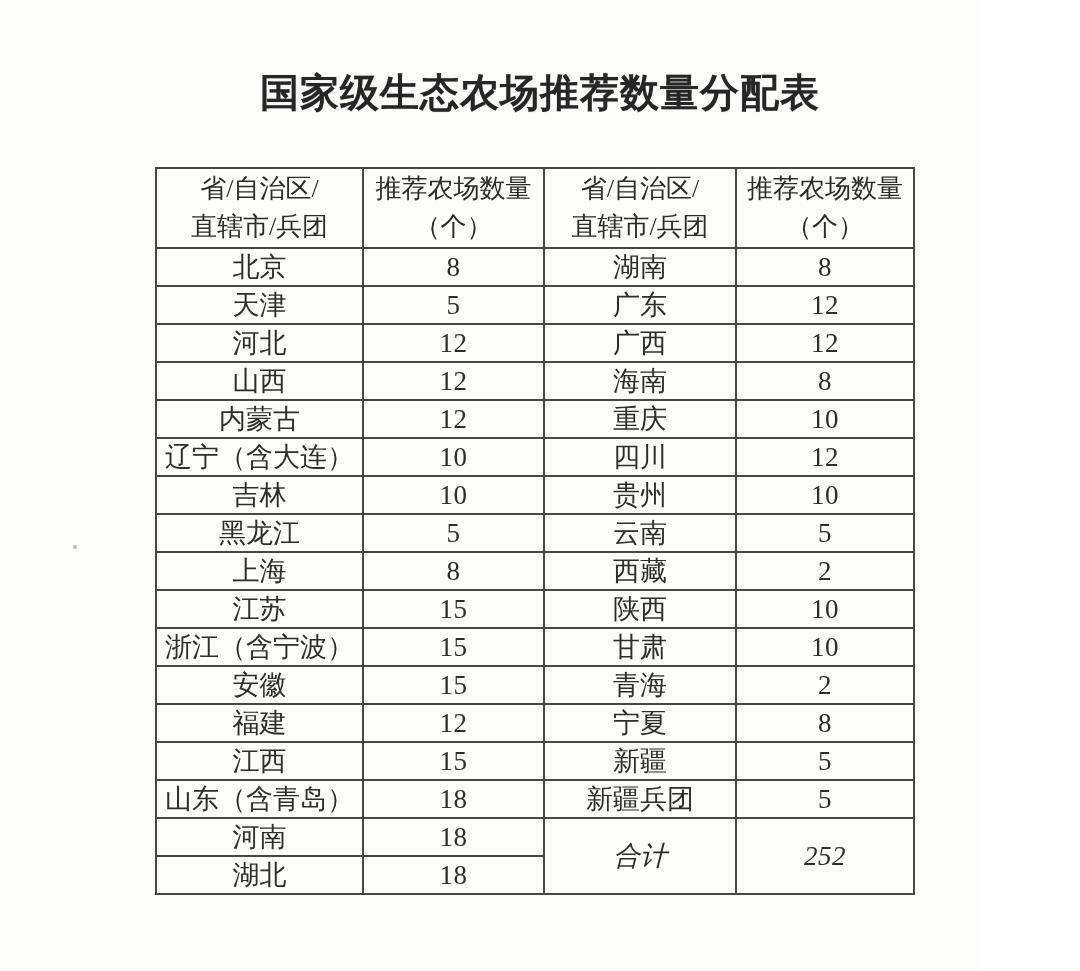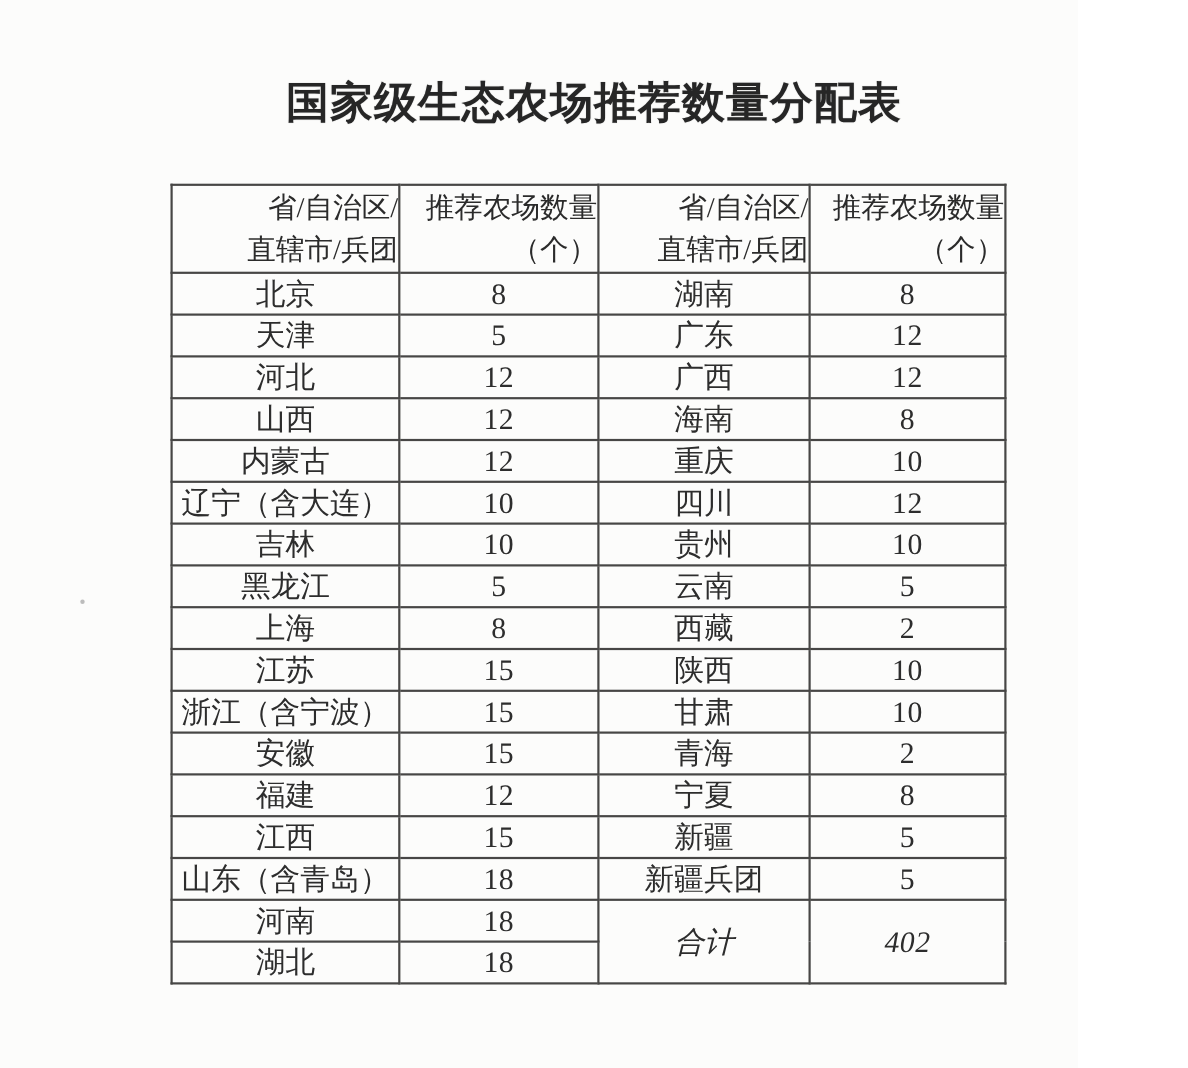--- a/index.html
+++ b/index.html
@@ -47,21 +47,20 @@
   }
   .col-p1 { width: 207px; }
   .col-c1 { width: 181px; }
   .col-p2 { width: 192px; }
   .col-c2 { width: 178px; }
   .header-row th {
     height: 80px;
     font-size: 26px;
     line-height: 1.45;
     color: #2b2b2b;
-    text-align: right;
   }
   .data-row td {
     height: 37px;
     font-size: 27px;
   }
   .num {
     font-size: 27px;
     letter-spacing: 0.5px;
   }
   .total-cell {
@@ -201,21 +200,21 @@
       <tr class="data-row">
         <td>山东（含青岛）</td>
         <td class="num">18</td>
         <td>新疆兵团</td>
         <td class="num">5</td>
       </tr>
       <tr class="data-row">
         <td>河南</td>
         <td class="num">18</td>
         <td class="total-cell" rowspan="2">合计</td>
-        <td class="total-cell num" rowspan="2">402</td>
+        <td class="total-cell num" rowspan="2">252</td>
       </tr>
       <tr class="data-row">
         <td>湖北</td>
         <td class="num">18</td>
       </tr>
     </tbody>
   </table>
 
   <div class="speck"></div>
 

